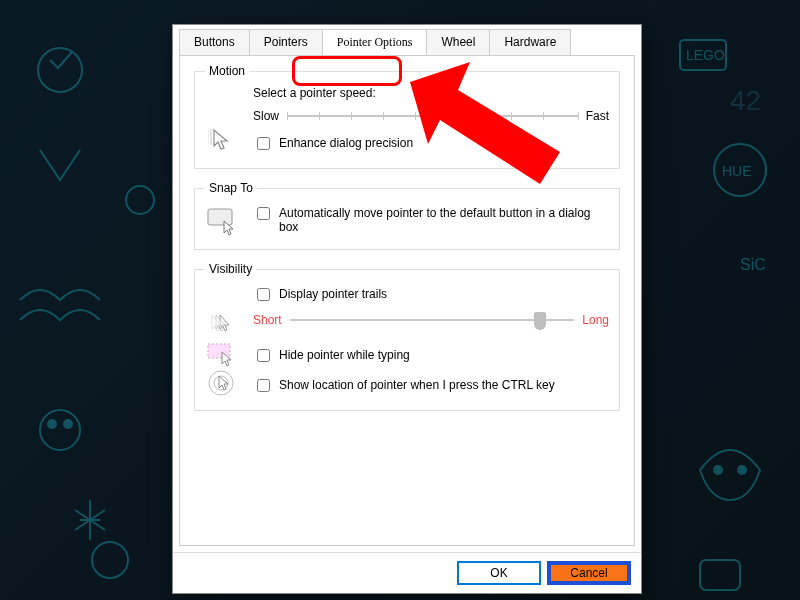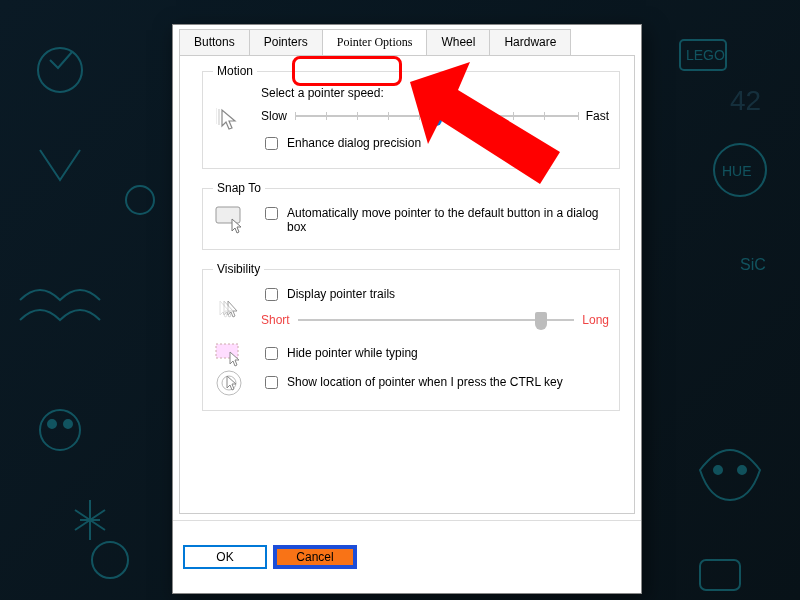--- a/index.html
+++ b/index.html
@@ -38,35 +38,35 @@
     border-bottom:1px solid #ddd;
   }
   .titlebar .mouse-ico { width:18px; height:12px; background:#888; border-radius:50% 50% 50% 50%; transform:skewX(-20deg); margin-right:8px;}
   .titlebar .spacer{flex:1;}
   .close-btn{width:44px;height:30px;display:flex;align-items:center;justify-content:center;cursor:pointer;}
   .tabrow{display:flex;padding:4px 6px 0 6px;}
   .tab{padding:5px 14px;border:1px solid #ccc;border-bottom:none;background:#f5f5f5;margin-right:-1px;font-size:12px;cursor:pointer;position:relative;}
   .tab.active{background:#fff;z-index:2;font-family:Liberation Serif, serif;}
   .tab-highlight{position:absolute;border:3px solid #f00;border-radius:8px;pointer-events:none;}
   .panel{flex:1;margin:0 6px 6px 6px;border:1px solid #ccc;padding:8px 14px;position:relative;}
-  fieldset{border:1px solid #ddd;margin:0 0 12px 8px;padding:8px 10px 12px 10px;}
+  fieldset{border:1px solid #ddd;margin:0 0 12px 0;padding:8px 10px 12px 10px;}
   legend{font-size:12px;padding:0 4px;}
-  .row{display:flex;align-items:center;gap:12px;}
+  .row{display:flex;align-items:flex-end;gap:12px;}
   .iconcell{width:36px;display:flex;justify-content:center;}
   .content{flex:1;}
   .slider-wrap{display:flex;align-items:center;gap:8px;margin:6px 0 10px 0;}
   .track{position:relative;flex:1;height:20px;}
   .track .line{position:absolute;left:0;right:0;top:9px;height:2px;background:#c8c8c8;}
   .track .tick{position:absolute;top:6px;width:1px;height:8px;background:#c8c8c8;}
   .thumb{position:absolute;top:2px;width:12px;height:18px;background:#0078d7;border-radius:2px 2px 6px 6px;transform:translateX(-50%);}
   .thumb.dis{background:#bdbdbd;}
   .chk{display:flex;align-items:flex-start;gap:6px;margin:3px 0;}
   .chk input{margin-top:1px;}
   .disabled{color:#ef4444;}
-  .buttons{display:flex;justify-content:flex-start;gap:6px;padding:24px 10px;border-top:1px solid #ddd;}
+  .buttons{display:flex;justify-content:flex-end;gap:6px;padding:8px 10px;border-top:1px solid #ddd;}
   .btn{width:84px;height:24px;border:4px solid #1d4ed8;background:#f97316;font-size:12px;cursor:pointer;}
   .btn.primary{border:2px solid #0078d7;background:#fff;}
   .arrow-anno{position:absolute;pointer-events:none;}
 </style>
 </head>
 <body>
 
 <div class="wallpaper">
 
   <svg width="800" height="600">

